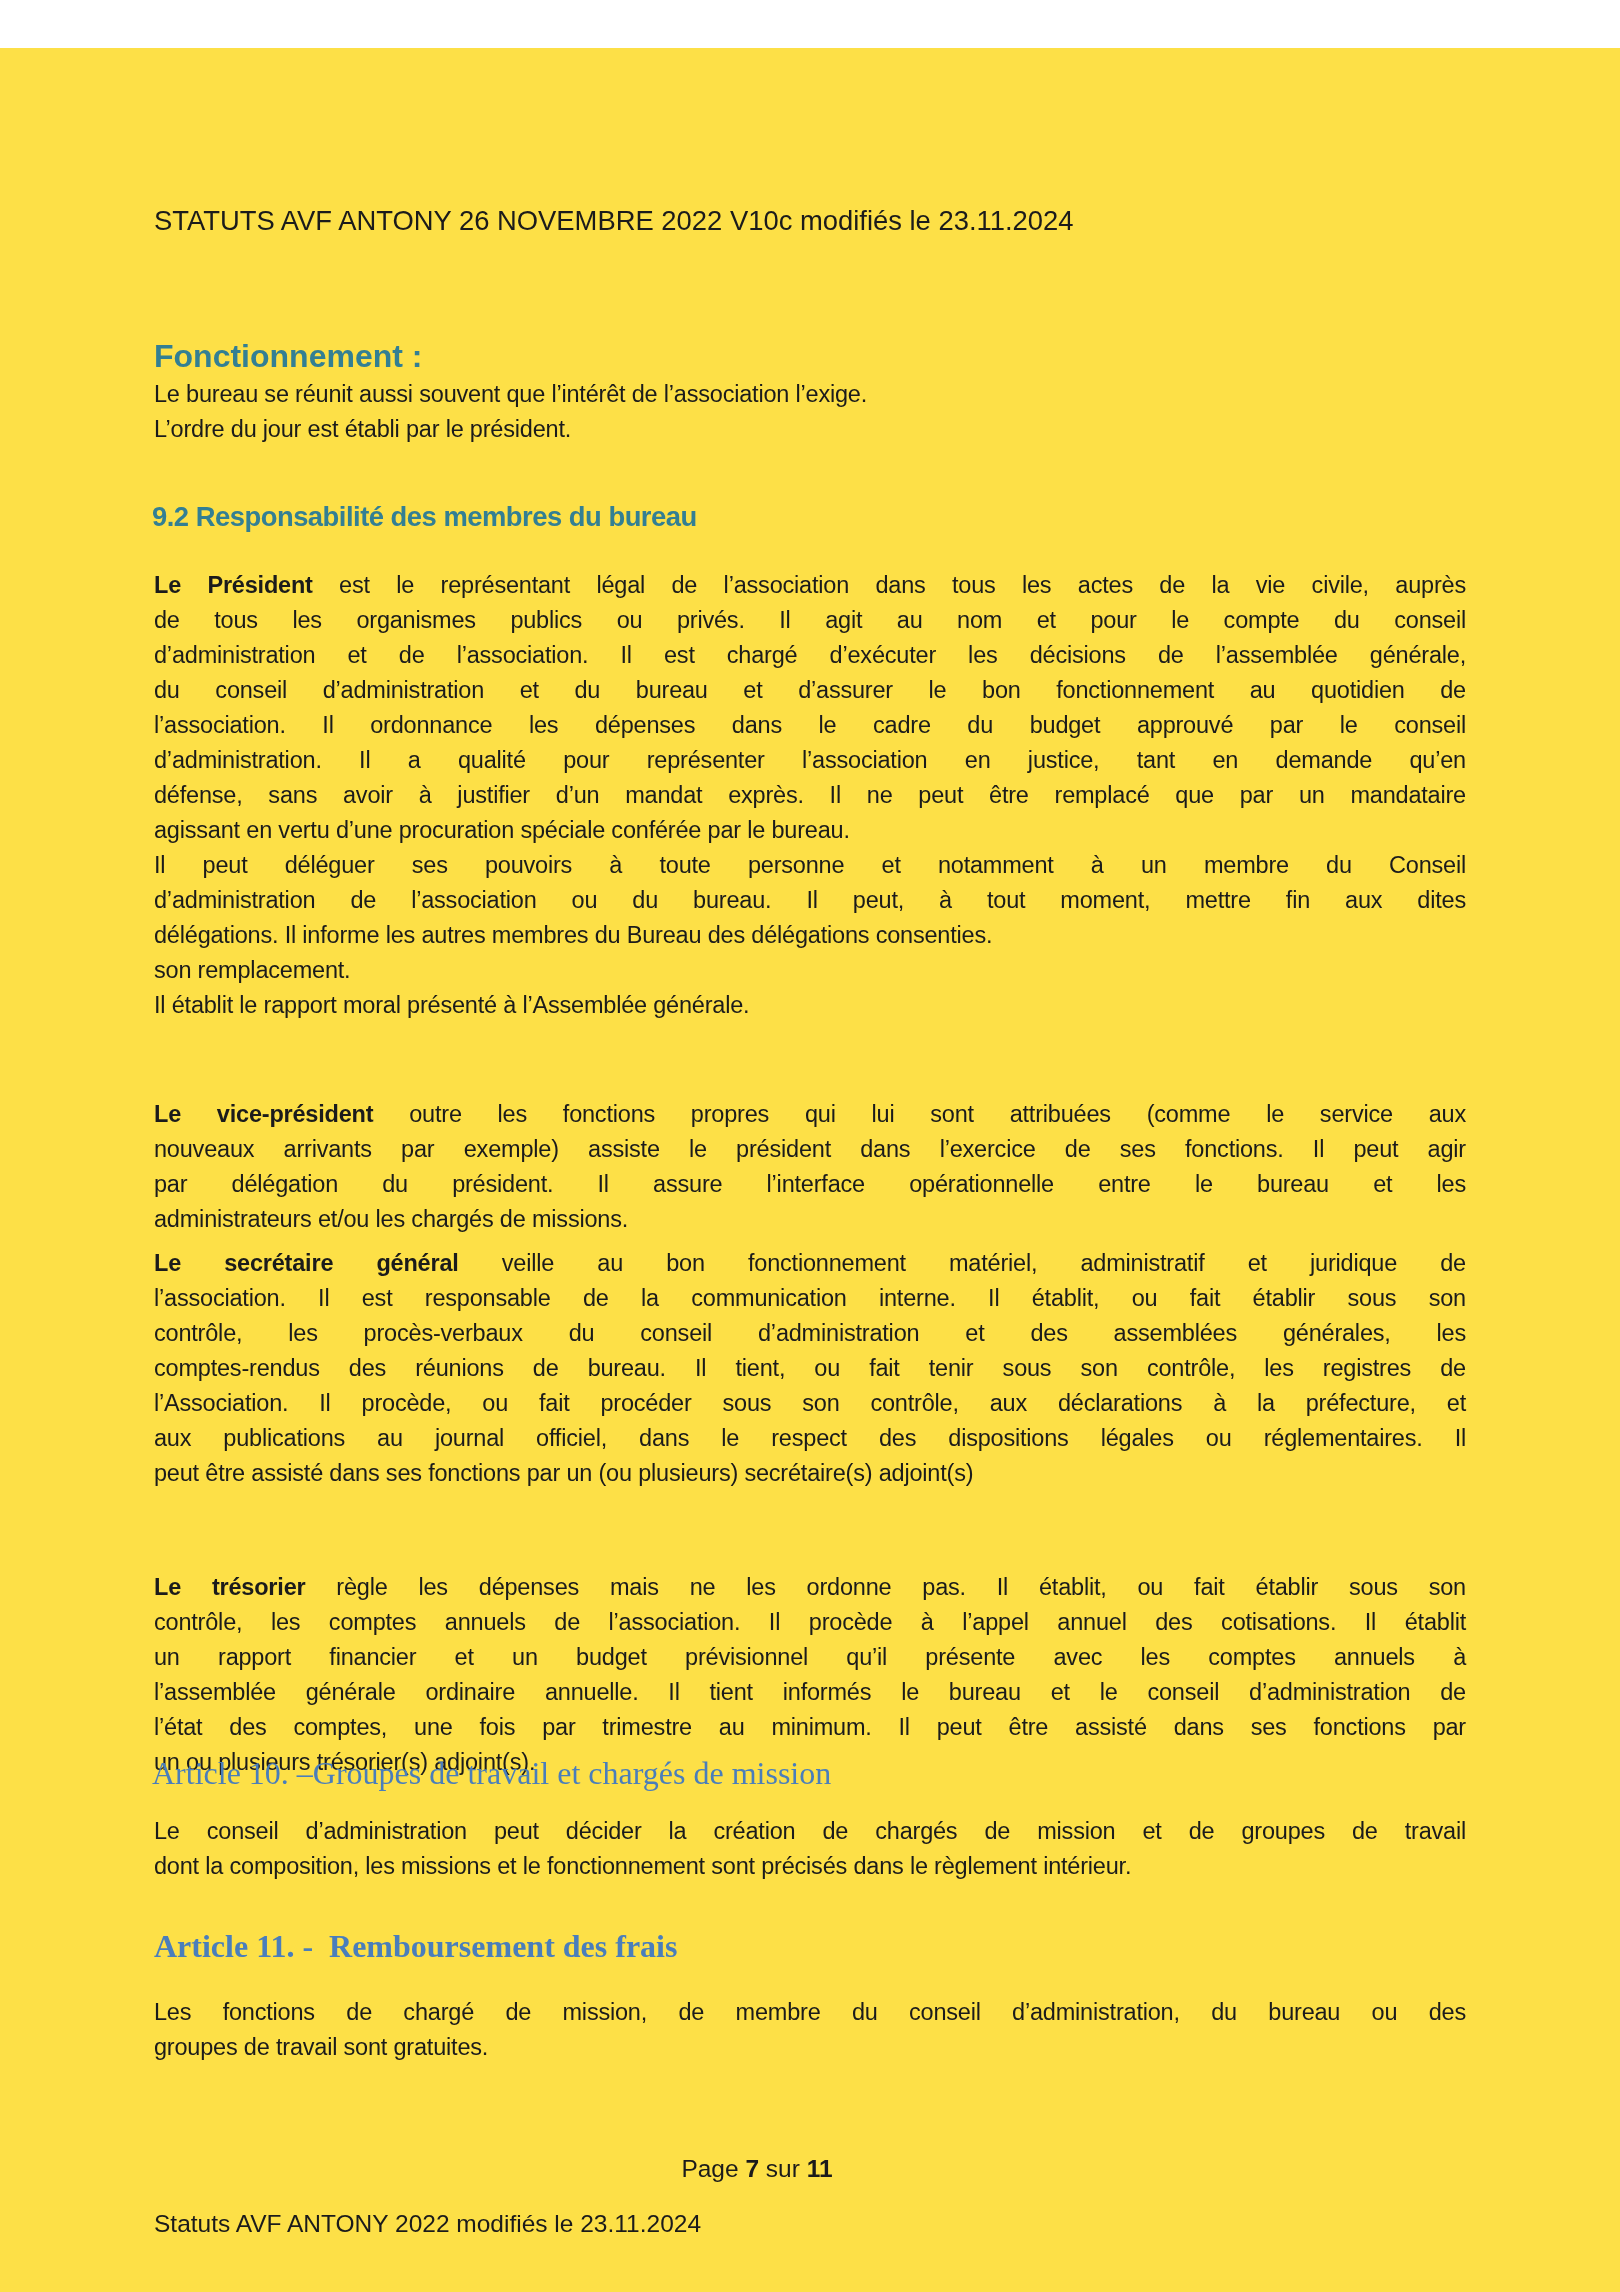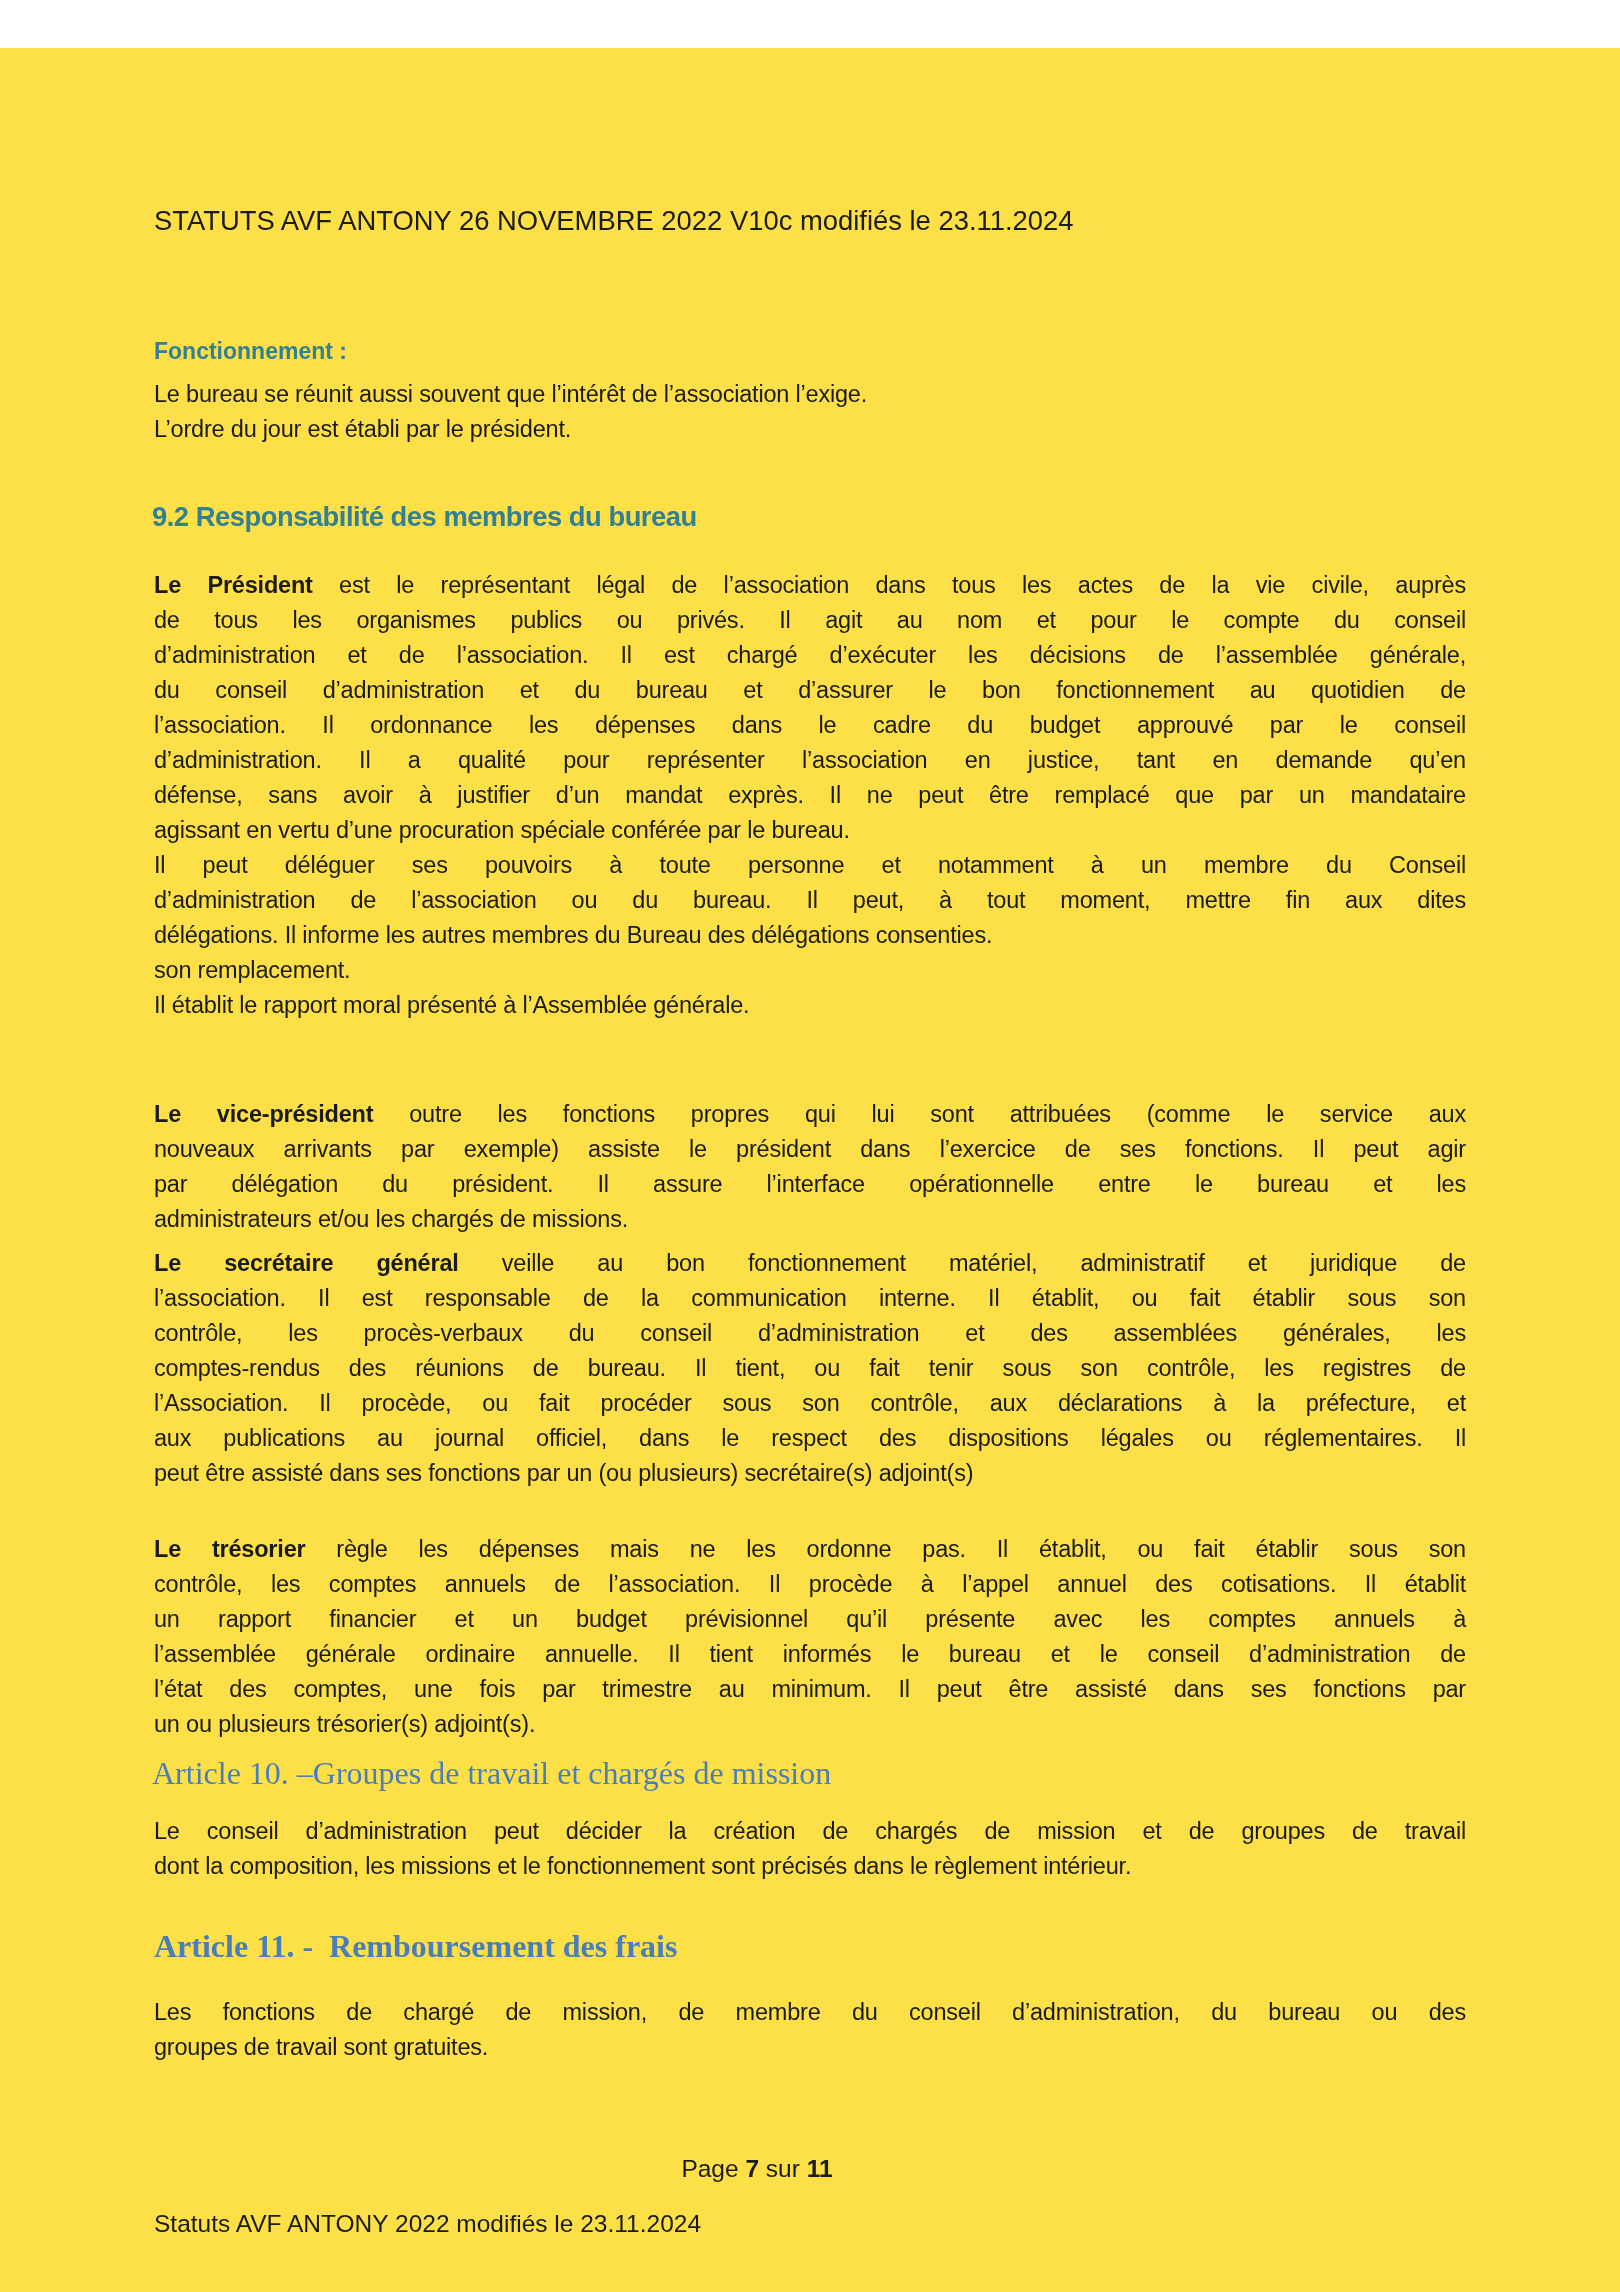--- a/index.html
+++ b/index.html
@@ -12,21 +12,21 @@
     overflow:hidden;
     margin-top:48px;
   }
   .abs{position:absolute;}
   .col{left:154px;width:1312px;}
   .body-txt{font-size:23.5px;line-height:35px;letter-spacing:-0.2px;}
   .pline{text-align:justify;text-align-last:justify;}
   .pline.last{text-align-last:left;}
   .pline b{font-weight:bold;}
   .doc-header{font-size:27.4px;letter-spacing:0;white-space:nowrap;}
-  .h-teal-small{font-size:23px;font-weight:bold;color:#337f93;white-space:nowrap;}
+  .h-teal-small{font-size:32px;font-weight:bold;color:#337f93;white-space:nowrap;}
   .h-teal{font-size:27.4px;font-weight:bold;color:#337f93;letter-spacing:-0.5px;white-space:nowrap;}
   .h-article{font-family:"Liberation Serif","DejaVu Serif",serif;font-size:32px;color:#4a7ebb;white-space:nowrap;}
   .h-article.bold{font-weight:bold;}
   .footer-page{font-size:24.5px;text-align:center;}
   .footer-page b{font-weight:bold;}
   .footer-doc{font-size:24.5px;white-space:nowrap;}
 </style>
 </head>
 <body>
 
@@ -69,21 +69,21 @@
   <div class="abs col body-txt" style="top:1198px;">
       <div class="pline"><b>Le secrétaire général</b> veille au bon fonctionnement matériel, administratif et juridique de</div>
       <div class="pline">l’association. Il est responsable de la communication interne. Il établit, ou fait établir sous son</div>
       <div class="pline">contrôle, les procès-verbaux du conseil d’administration et des assemblées générales, les</div>
       <div class="pline">comptes-rendus des réunions de bureau. Il tient, ou fait tenir sous son contrôle, les registres de</div>
       <div class="pline">l’Association. Il procède, ou fait procéder sous son contrôle, aux déclarations à la préfecture, et</div>
       <div class="pline">aux publications au journal officiel, dans le respect des dispositions légales ou réglementaires. Il</div>
       <div class="pline last">peut être assisté dans ses fonctions par un (ou plusieurs) secrétaire(s) adjoint(s)</div>
     </div>
 
-  <div class="abs col body-txt" style="top:1484px;">
+  <div class="abs col body-txt" style="top:1522px;">
       <div class="pline"><b>Le trésorier</b> règle les dépenses mais ne les ordonne pas. Il établit, ou fait établir sous son</div>
       <div class="pline">contrôle, les comptes annuels de l’association. Il procède à l’appel annuel des cotisations. Il établit</div>
       <div class="pline">un rapport financier et un budget prévisionnel qu’il présente avec les comptes annuels à</div>
       <div class="pline">l’assemblée générale ordinaire annuelle. Il tient informés le bureau et le conseil d’administration de</div>
       <div class="pline">l’état des comptes, une fois par trimestre au minimum. Il peut être assisté dans ses fonctions par</div>
       <div class="pline last">un ou plusieurs trésorier(s) adjoint(s).</div>
     </div>
 
   <div class="abs h-article" style="left:152px;top:1707px;">Article 10. –Groupes de travail et chargés de mission</div>
 

